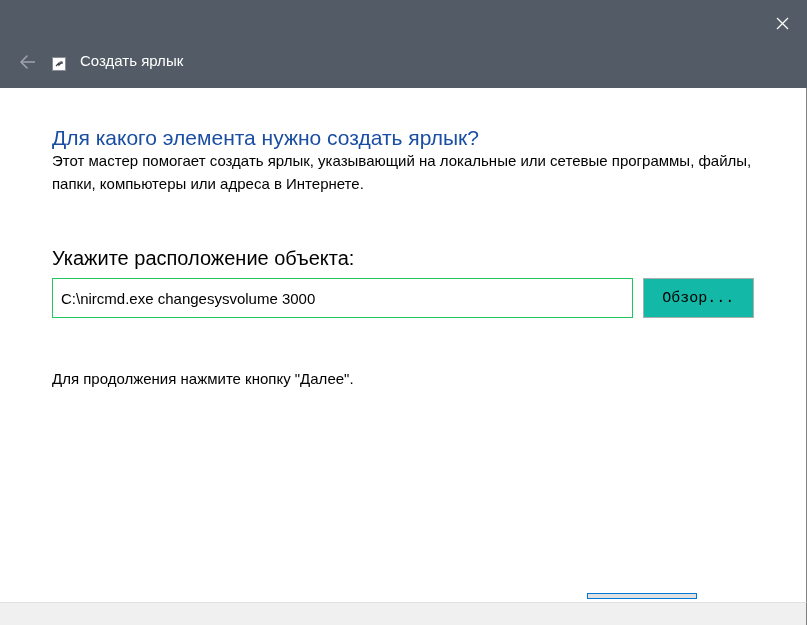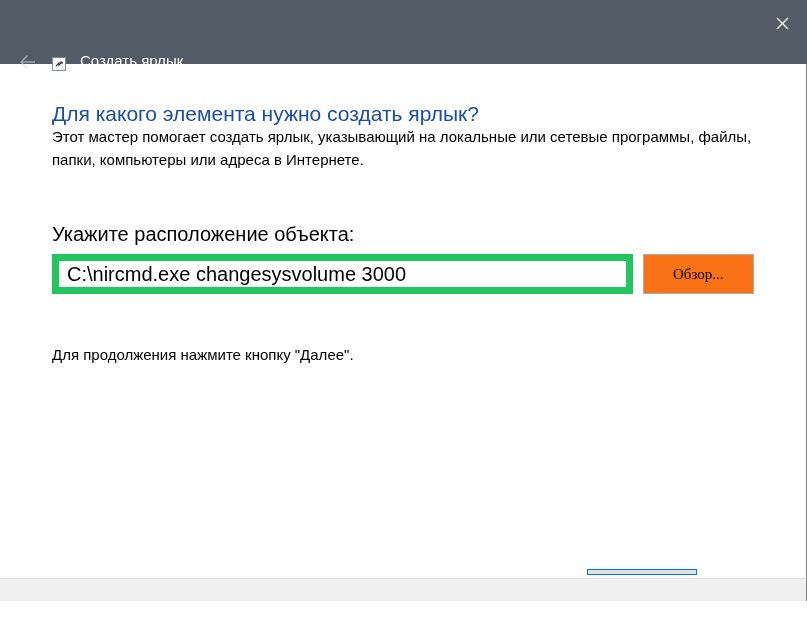--- a/index.html
+++ b/index.html
@@ -6,21 +6,21 @@
   body {
     margin: 0;
     padding: 0;
     font-family: "Segoe UI", Tahoma, sans-serif;
     background: #fff;
     width: 807px;
     height: 625px;
     overflow: hidden;
   }
   .titlebar {
-    height: 64px;
+    height: 88px;
     background: #535c66;
     position: relative;
   }
   .close-btn {
     position: absolute;
     top: 8px;
     right: 10px;
     width: 30px;
     height: 30px;
     display: flex;
@@ -86,34 +86,34 @@
   }
   .input-row {
     margin-top: 8px;
     display: flex;
     align-items: center;
     gap: 10px;
   }
   .path-input {
     width: 584px;
     height: 40px;
-    border: 7px solid #22c55e;
+    border: 1px solid #22c55e;
     padding: 0 8px;
-    font-size: 20px;
+    font-size: 15px;
     font-family: inherit;
     outline: none;
     color: #000;
   }
   .browse-btn {
     width: 112px;
     height: 40px;
-    background: #f97316;
+    background: #14b8a6;
     border: 1px solid #adadad;
     font-size: 15px;
-    font-family: Liberation Serif, serif;
+    font-family: Liberation Mono, monospace;
     cursor: pointer;
     color: #000;
   }
   .continue-text {
     margin-top: 52px;
     color: #000;
     font-size: 15px;
   }
   .footer {
     height: 23px;

